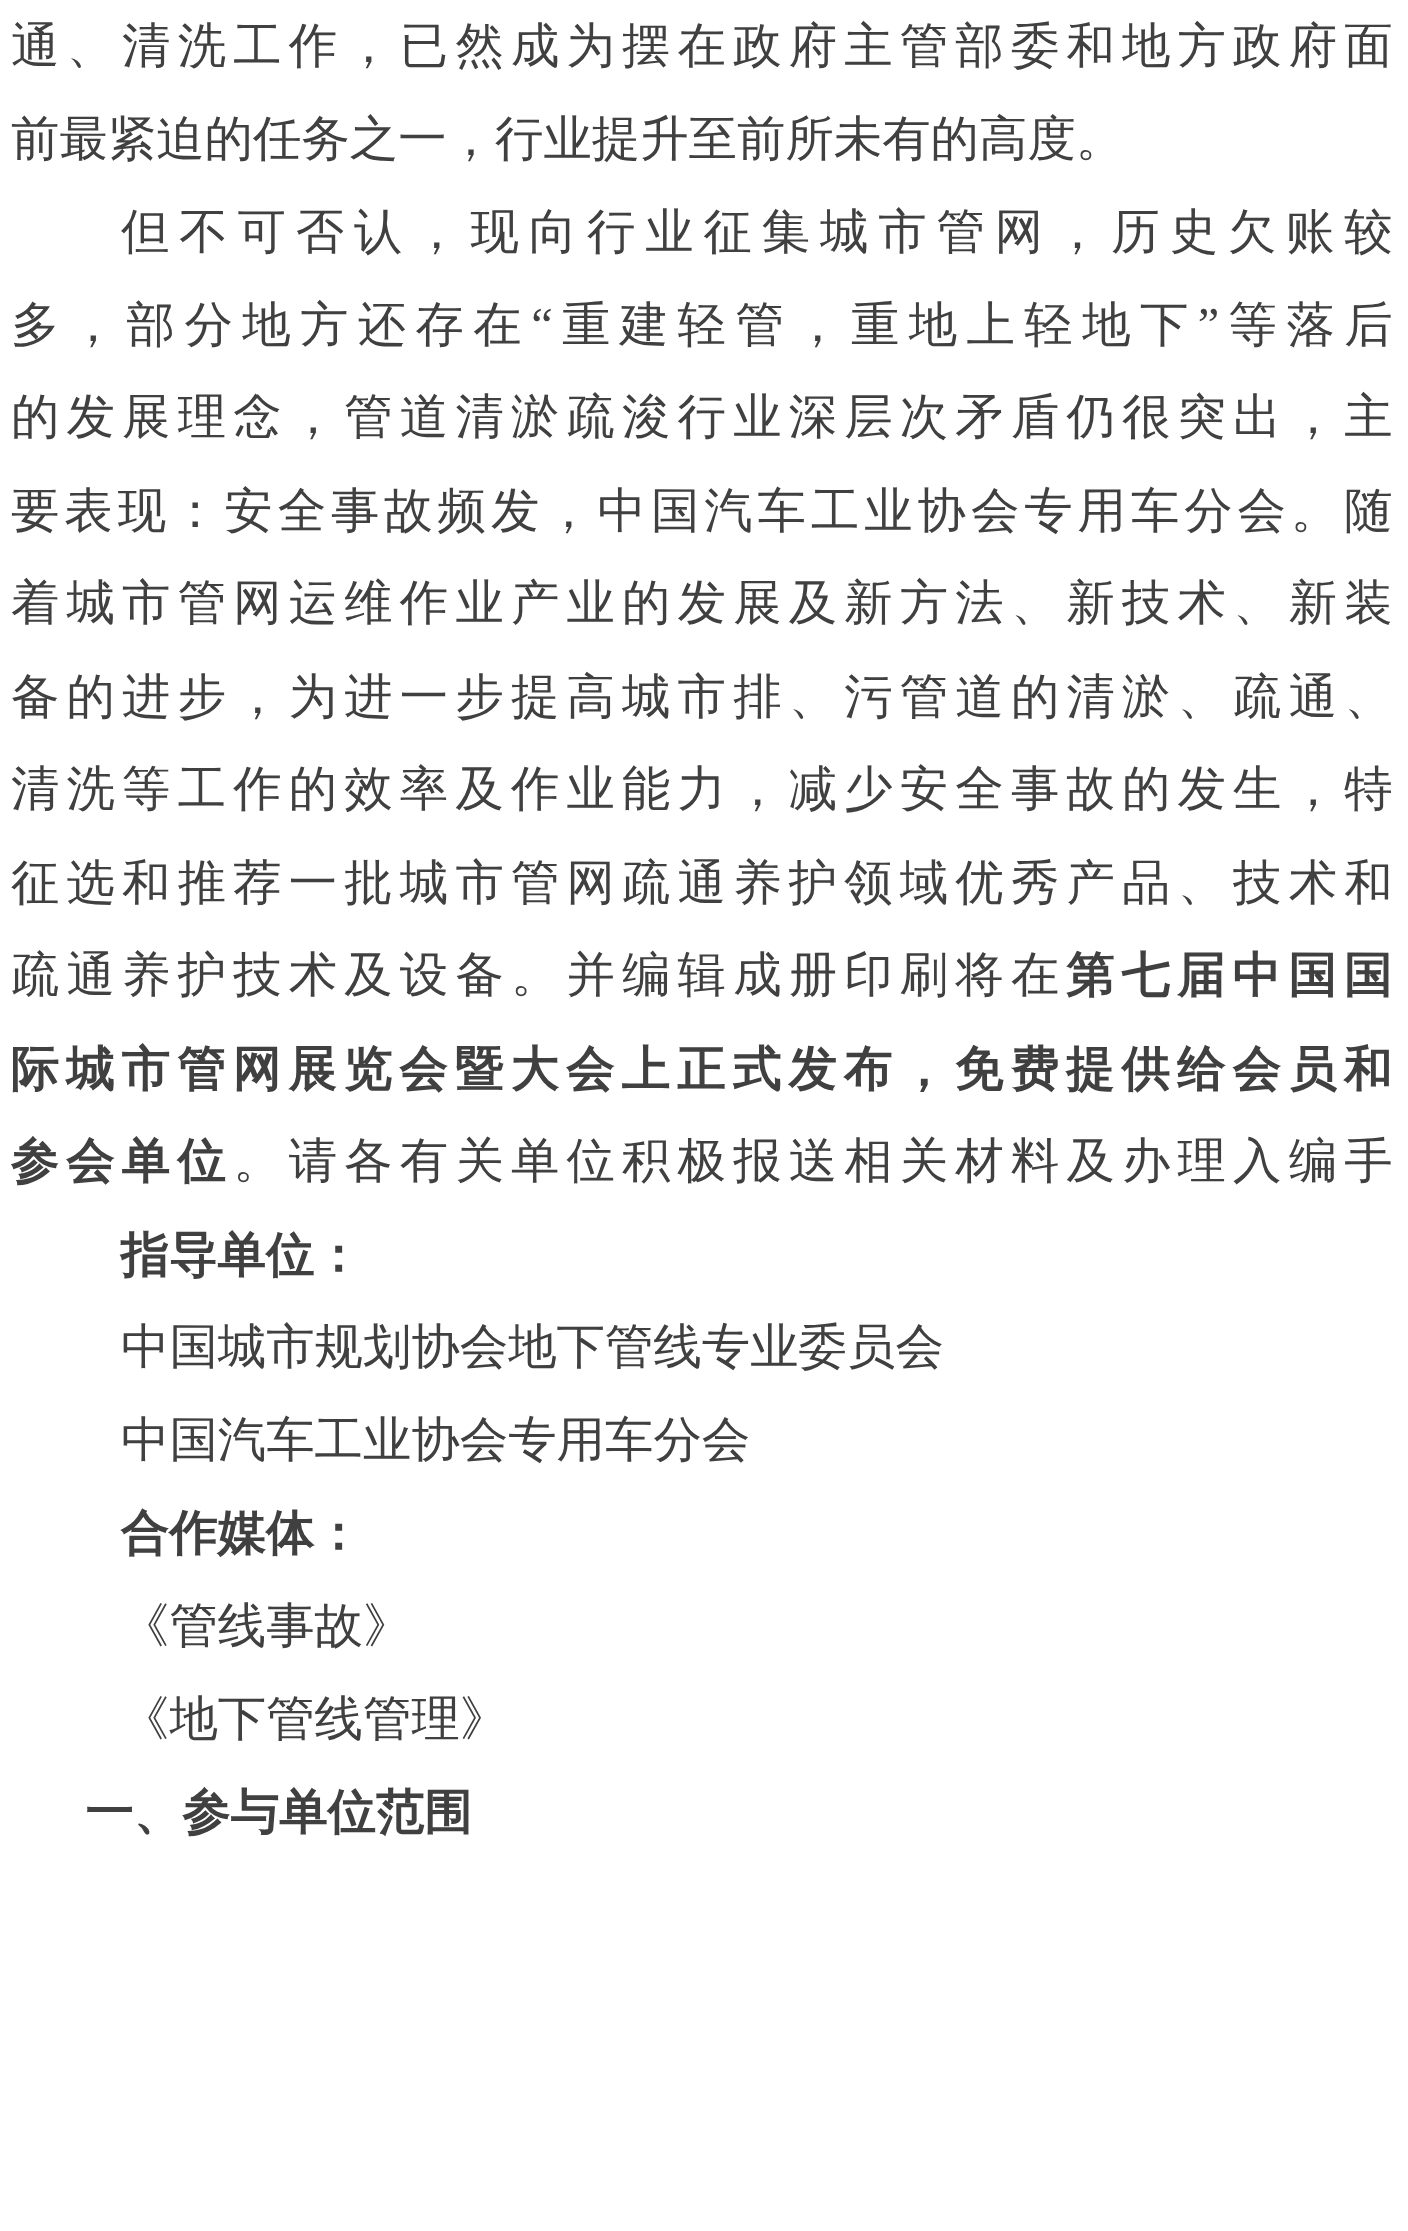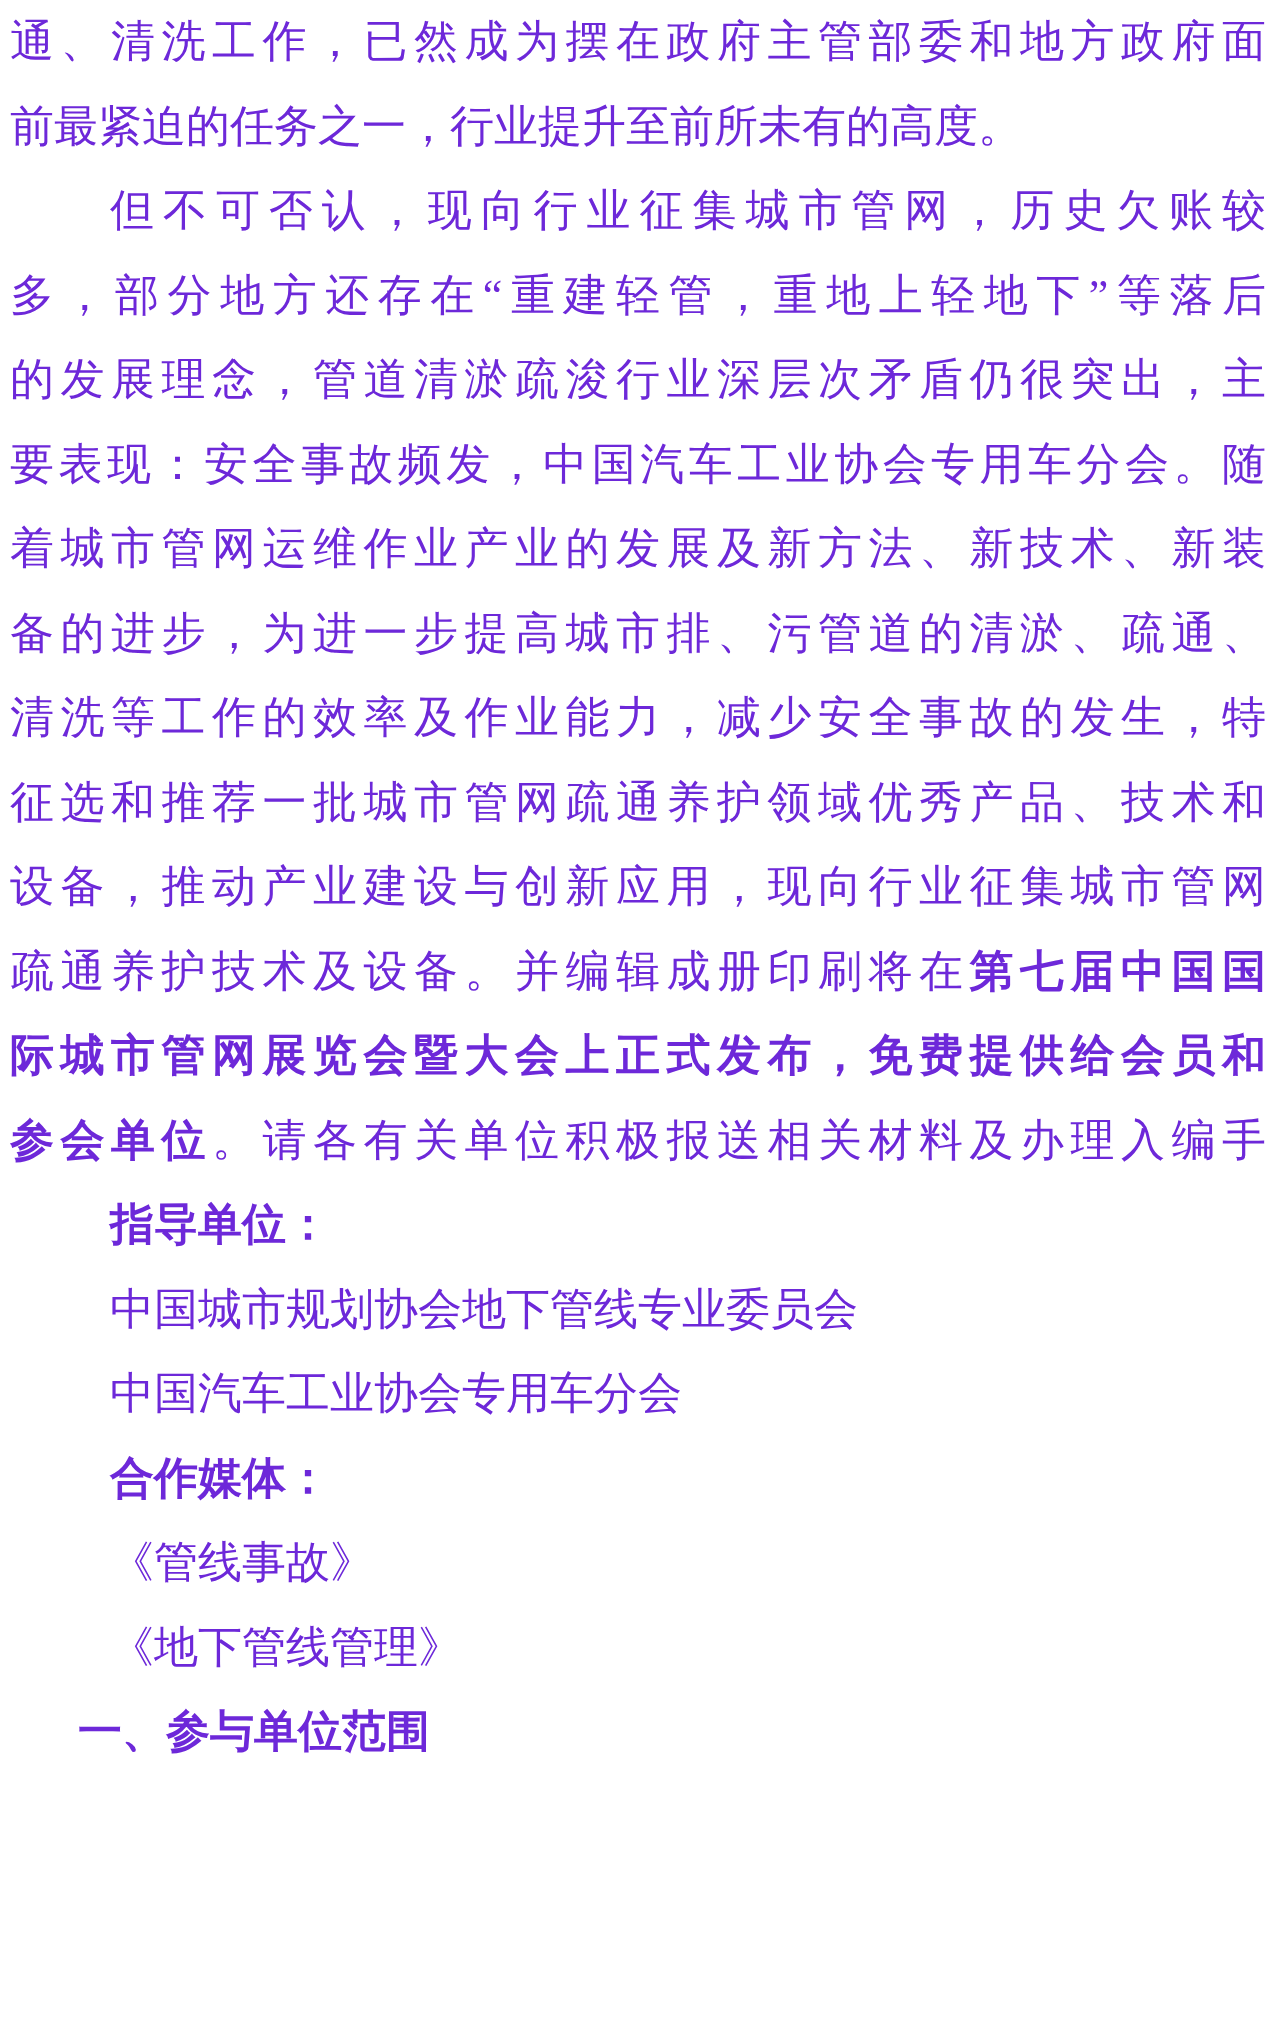--- a/index.html
+++ b/index.html
@@ -11,21 +11,21 @@
     height: 2028px;
     background: #ffffff;
     overflow: hidden;
   }
   .doc {
     box-sizing: border-box;
     width: 1280px;
     height: 2028px;
     padding: 0 14px 0 10px;
     font-family: "Liberation Serif", serif;
-    color: #6d28d9;
+    color: #404040;
   }
   .line {
     height: 84.5px;
     line-height: 84.5px;
     font-size: 44px;
     white-space: normal;
     overflow: hidden;
   }
   .line.justify {
     text-align: justify;
@@ -43,21 +43,20 @@
       <div class="line justify" style="padding-left: 0px;"><span class="">通、清洗工作，已然成为摆在政府主管部委和地方政府面</span></div>
       <div class="line" style="padding-left: 0px;"><span class="">前最紧迫的任务之一，行业提升至前所未有的高度。</span></div>
       <div class="line justify" style="padding-left: 100px;"><span class="">但不可否认，现向行业征集城市管网，历史欠账较</span></div>
       <div class="line justify" style="padding-left: 0px;"><span class="">多，部分地方还存在“重建轻管，重地上轻地下”等落后</span></div>
       <div class="line justify" style="padding-left: 0px;"><span class="">的发展理念，管道清淤疏浚行业深层次矛盾仍很突出，主</span></div>
       <div class="line justify" style="padding-left: 0px;"><span class="">要表现：安全事故频发，中国汽车工业协会专用车分会。随</span></div>
       <div class="line justify" style="padding-left: 0px;"><span class="">着城市管网运维作业产业的发展及新方法、新技术、新装</span></div>
       <div class="line justify" style="padding-left: 0px;"><span class="">备的进步，为进一步提高城市排、污管道的清淤、疏通、</span></div>
       <div class="line justify" style="padding-left: 0px;"><span class="">清洗等工作的效率及作业能力，减少安全事故的发生，特</span></div>
       <div class="line justify" style="padding-left: 0px;"><span class="">征选和推荐一批城市管网疏通养护领域优秀产品、技术和</span></div>
-      <div class="line justify" style="padding-left: 0px;"><span class="">设备，推动产业建设与创新应用，现向行业征集城市管网</span></div>
       <div class="line justify" style="padding-left: 0px;"><span class="">疏通养护技术及设备。并编辑成册印刷将在</span><span class="bold">第七届中国国</span></div>
       <div class="line justify" style="padding-left: 0px;"><span class="bold">际城市管网展览会暨大会上正式发布，免费提供给会员和</span></div>
       <div class="line justify" style="padding-left: 0px;"><span class="bold">参会单位</span><span class="">。请各有关单位积极报送相关材料及办理入编手</span></div>
       <div class="line" style="padding-left: 100px;"><span class="bold">指导单位：</span></div>
       <div class="line" style="padding-left: 100px;"><span class="">中国城市规划协会地下管线专业委员会</span></div>
       <div class="line" style="padding-left: 100px;"><span class="">中国汽车工业协会专用车分会</span></div>
       <div class="line" style="padding-left: 100px;"><span class="bold">合作媒体：</span></div>
       <div class="line" style="padding-left: 100px;"><span class="">《管线事故》</span></div>
       <div class="line" style="padding-left: 100px;"><span class="">《地下管线管理》</span></div>
       <div class="line" style="padding-left: 68px;"><span class="bold">一、参与单位范围</span></div>

